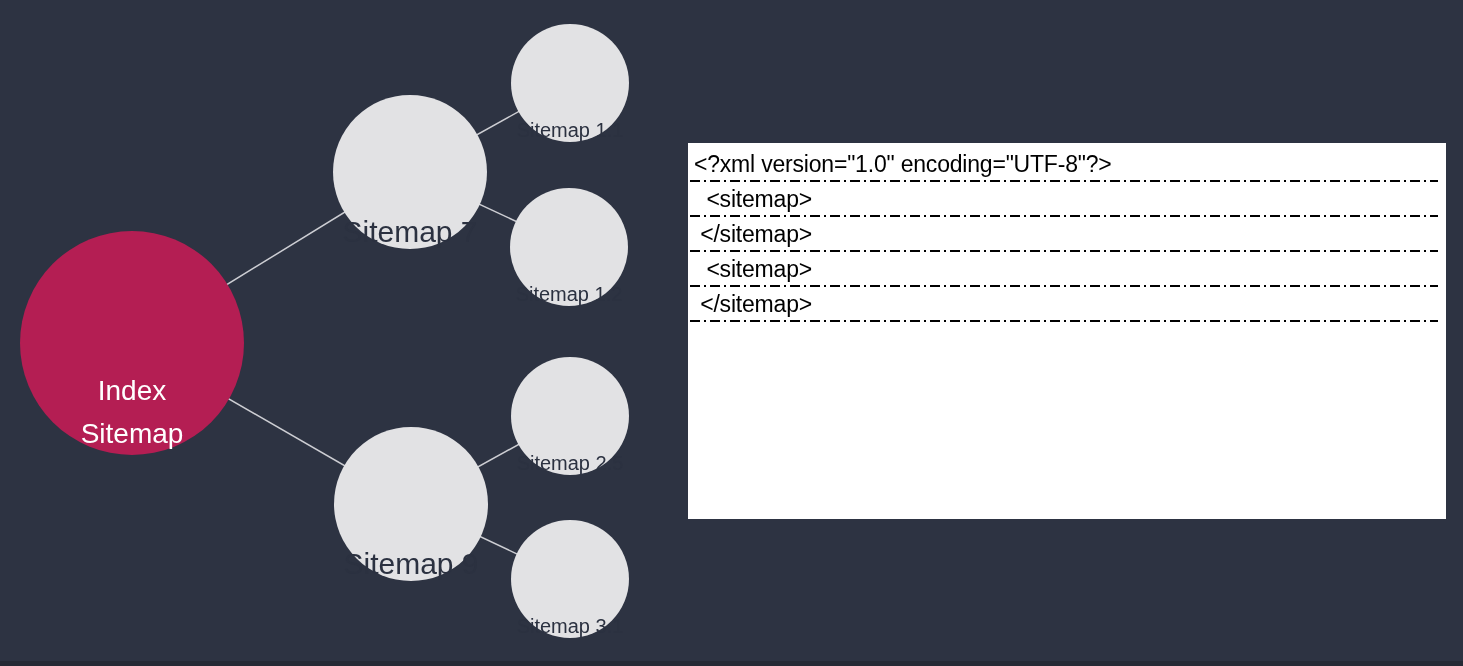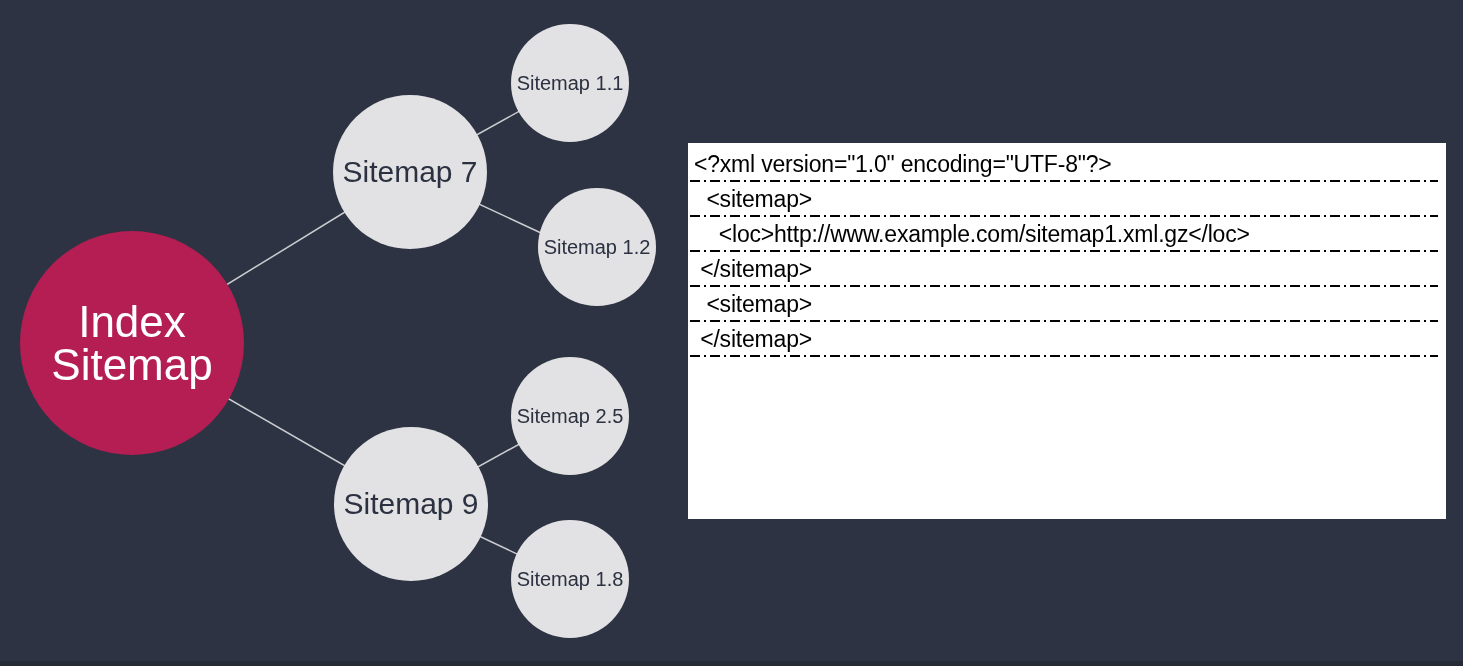--- a/index.html
+++ b/index.html
@@ -38,47 +38,47 @@
     width: 1463px; height: 666px;
   }
   svg.connectors line {
     stroke: var(--connector);
     stroke-width: 1.5;
   }
   .node {
     position: absolute;
     border-radius: 50%;
     display: flex;
-    align-items: center;
+    align-items: flex-end;
     justify-content: center;
     text-align: center;
     background: var(--node-fill);
     color: var(--node-text);
     white-space: pre-line;
   }
   .node-root {
     left: 20px; top: 231px;
     width: 224px; height: 224px;
     background: var(--root-fill);
     color: var(--root-text);
-    font-size: 44px;
+    font-size: 28px;
     line-height: 43px;
   }
   .node-mid {
     width: 154px; height: 154px;
     font-size: 30px;
   }
   .node-s1 { left: 333px; top: 95px; }
   .node-s2 { left: 334px; top: 427px; }
   .node-small {
     width: 118px; height: 118px;
     font-size: 20px;
   }
   .node-s11 { left: 511px; top: 24px; }
-  .node-s12 { left: 510px; top: 188px; margin-left: 28px; }
+  .node-s12 { left: 510px; top: 188px; }
   .node-s21 { left: 511px; top: 357px; }
   .node-s22 { left: 511px; top: 520px; }
 
   .xml-panel {
     position: absolute;
     left: 688px; top: 143px;
     width: 758px; height: 376px;
     background: var(--panel-bg);
     color: var(--panel-text);
     padding: 4px 8px 0 6px;
@@ -137,27 +137,26 @@
 
   <div class="node node-small node-s12">
     <span>Sitemap 1.2</span>
   </div>
 
   <div class="node node-small node-s21">
     <span>Sitemap 2.5</span>
   </div>
 
   <div class="node node-small node-s22">
-    <span>Sitemap 1.8</span>
+    <span>Sitemap 3.1</span>
   </div>
 
   <div class="xml-panel">
     <div class="xml-row">&lt;?xml version="1.0" encoding="UTF-8"?&gt;</div>
     <div class="xml-row">  &lt;sitemap&gt;</div>
-    <div class="xml-row">    &lt;loc&gt;http://www.example.com/sitemap1.xml.gz&lt;/loc&gt;</div>
     <div class="xml-row"> &lt;/sitemap&gt;</div>
     <div class="xml-row">  &lt;sitemap&gt;</div>
     <div class="xml-row"> &lt;/sitemap&gt;</div>
   </div>
 
   <div class="footer-bar"></div>
 
 </div>
 
 </body></html>

